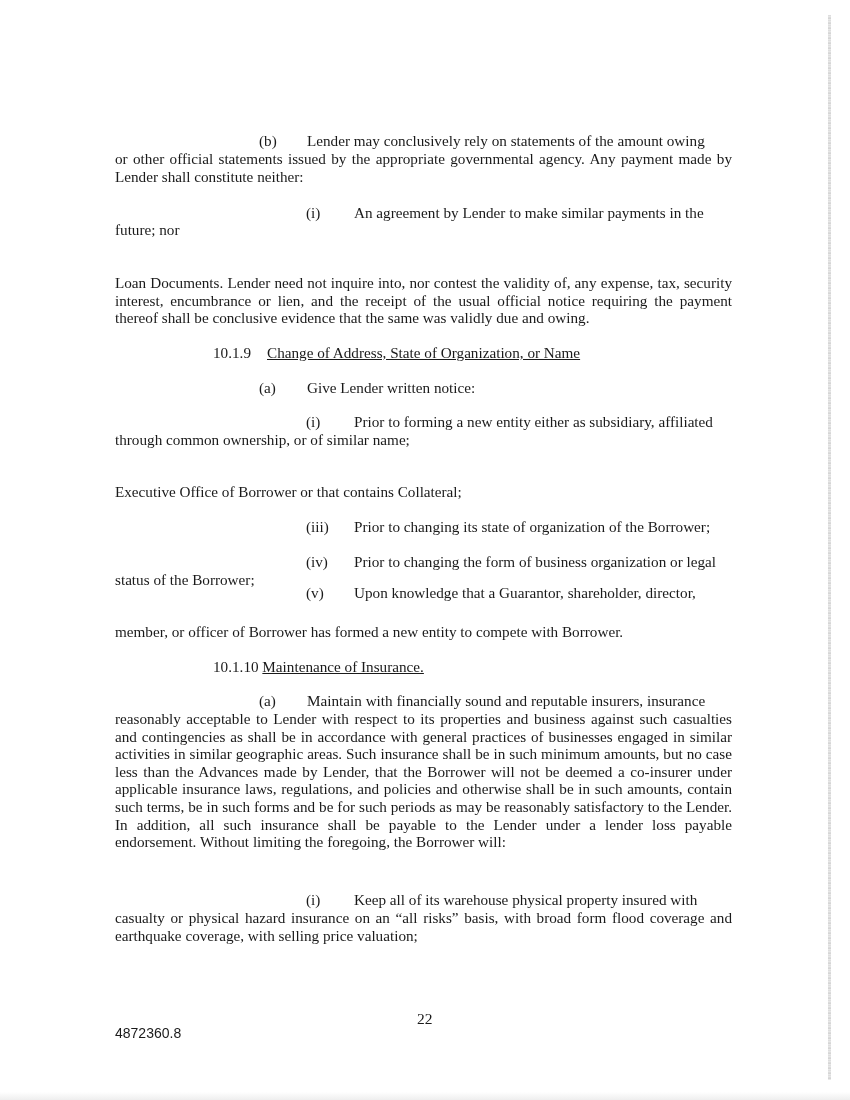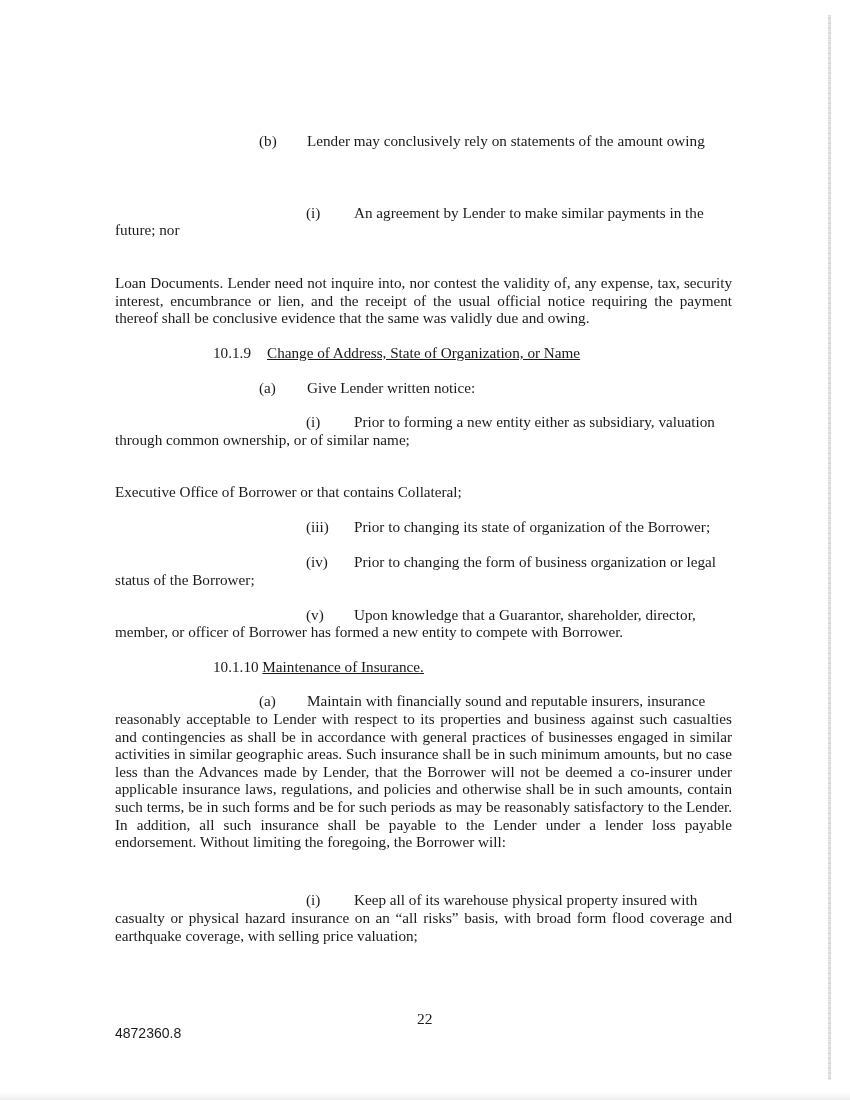--- a/index.html
+++ b/index.html
@@ -73,53 +73,54 @@
     }
   </style>
 </head>
 <body>
 
 <div class="page">
 
   <div class="line" style="left:259px; top:132px;">
     <span class="marker">(b)</span><span>Lender may conclusively rely on statements of the amount owing</span>
   </div>
+  <div class="just" style="top:150px;">or other official statements issued by the appropriate governmental agency.  Any payment made by Lender shall constitute neither:</div>
 
   <div class="line" style="left:306px; top:204px;">
     <span class="marker">(i)</span><span>An agreement by Lender to make similar payments in the</span>
   </div>
   <div class="just" style="top:221px;">future; nor</div>
 
   <div class="just" style="top:274px;">Loan Documents.  Lender need not inquire into, nor contest the validity of, any expense, tax, security interest, encumbrance or lien, and the receipt of the usual official notice requiring the payment thereof shall be conclusive evidence that the same was validly due and owing.</div>
 
   <div class="line" style="left:213px; top:344px;">
     <span class="heading-num">10.1.9</span><span class="u">Change of Address, State of Organization, or Name</span>
   </div>
 
   <div class="line" style="left:259px; top:379px;">
     <span class="marker">(a)</span><span>Give Lender written notice:</span>
   </div>
 
   <div class="line" style="left:306px; top:413px;">
-    <span class="marker">(i)</span><span>Prior to forming a new entity either as subsidiary, valuation</span>
+    <span class="marker">(i)</span><span>Prior to forming a new entity either as subsidiary, affiliated</span>
   </div>
   <div class="just" style="top:431px;">through common ownership, or of similar name;</div>
 
   <div class="just" style="top:483px;">Executive Office of Borrower or that contains Collateral;</div>
 
   <div class="line" style="left:306px; top:518px;">
     <span class="marker">(iii)</span><span>Prior to changing its state of organization of the Borrower;</span>
   </div>
 
   <div class="line" style="left:306px; top:553px;">
     <span class="marker">(iv)</span><span>Prior to changing the form of business organization or legal</span>
   </div>
   <div class="just" style="top:571px;">status of the Borrower;</div>
 
-  <div class="line" style="left:306px; top:606px;">
+  <div class="line" style="left:306px; top:584px;">
     <span class="marker">(v)</span><span>Upon knowledge that a Guarantor, shareholder, director,</span>
   </div>
   <div class="just" style="top:623px;">member, or officer of Borrower has formed a new entity to compete with Borrower.</div>
 
   <div class="line" style="left:213px; top:658px;">
     <span>10.1.10</span>&nbsp;<span class="u">Maintenance of Insurance.</span>
   </div>
 
   <div class="line" style="left:259px; top:692px;">
     <span class="marker">(a)</span><span>Maintain with financially sound and reputable insurers, insurance</span>

